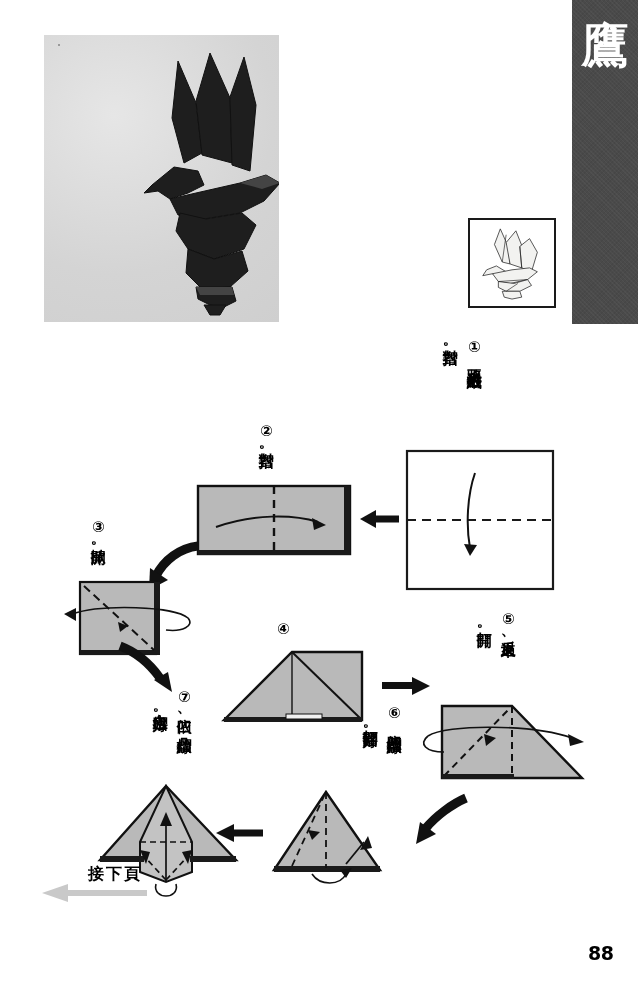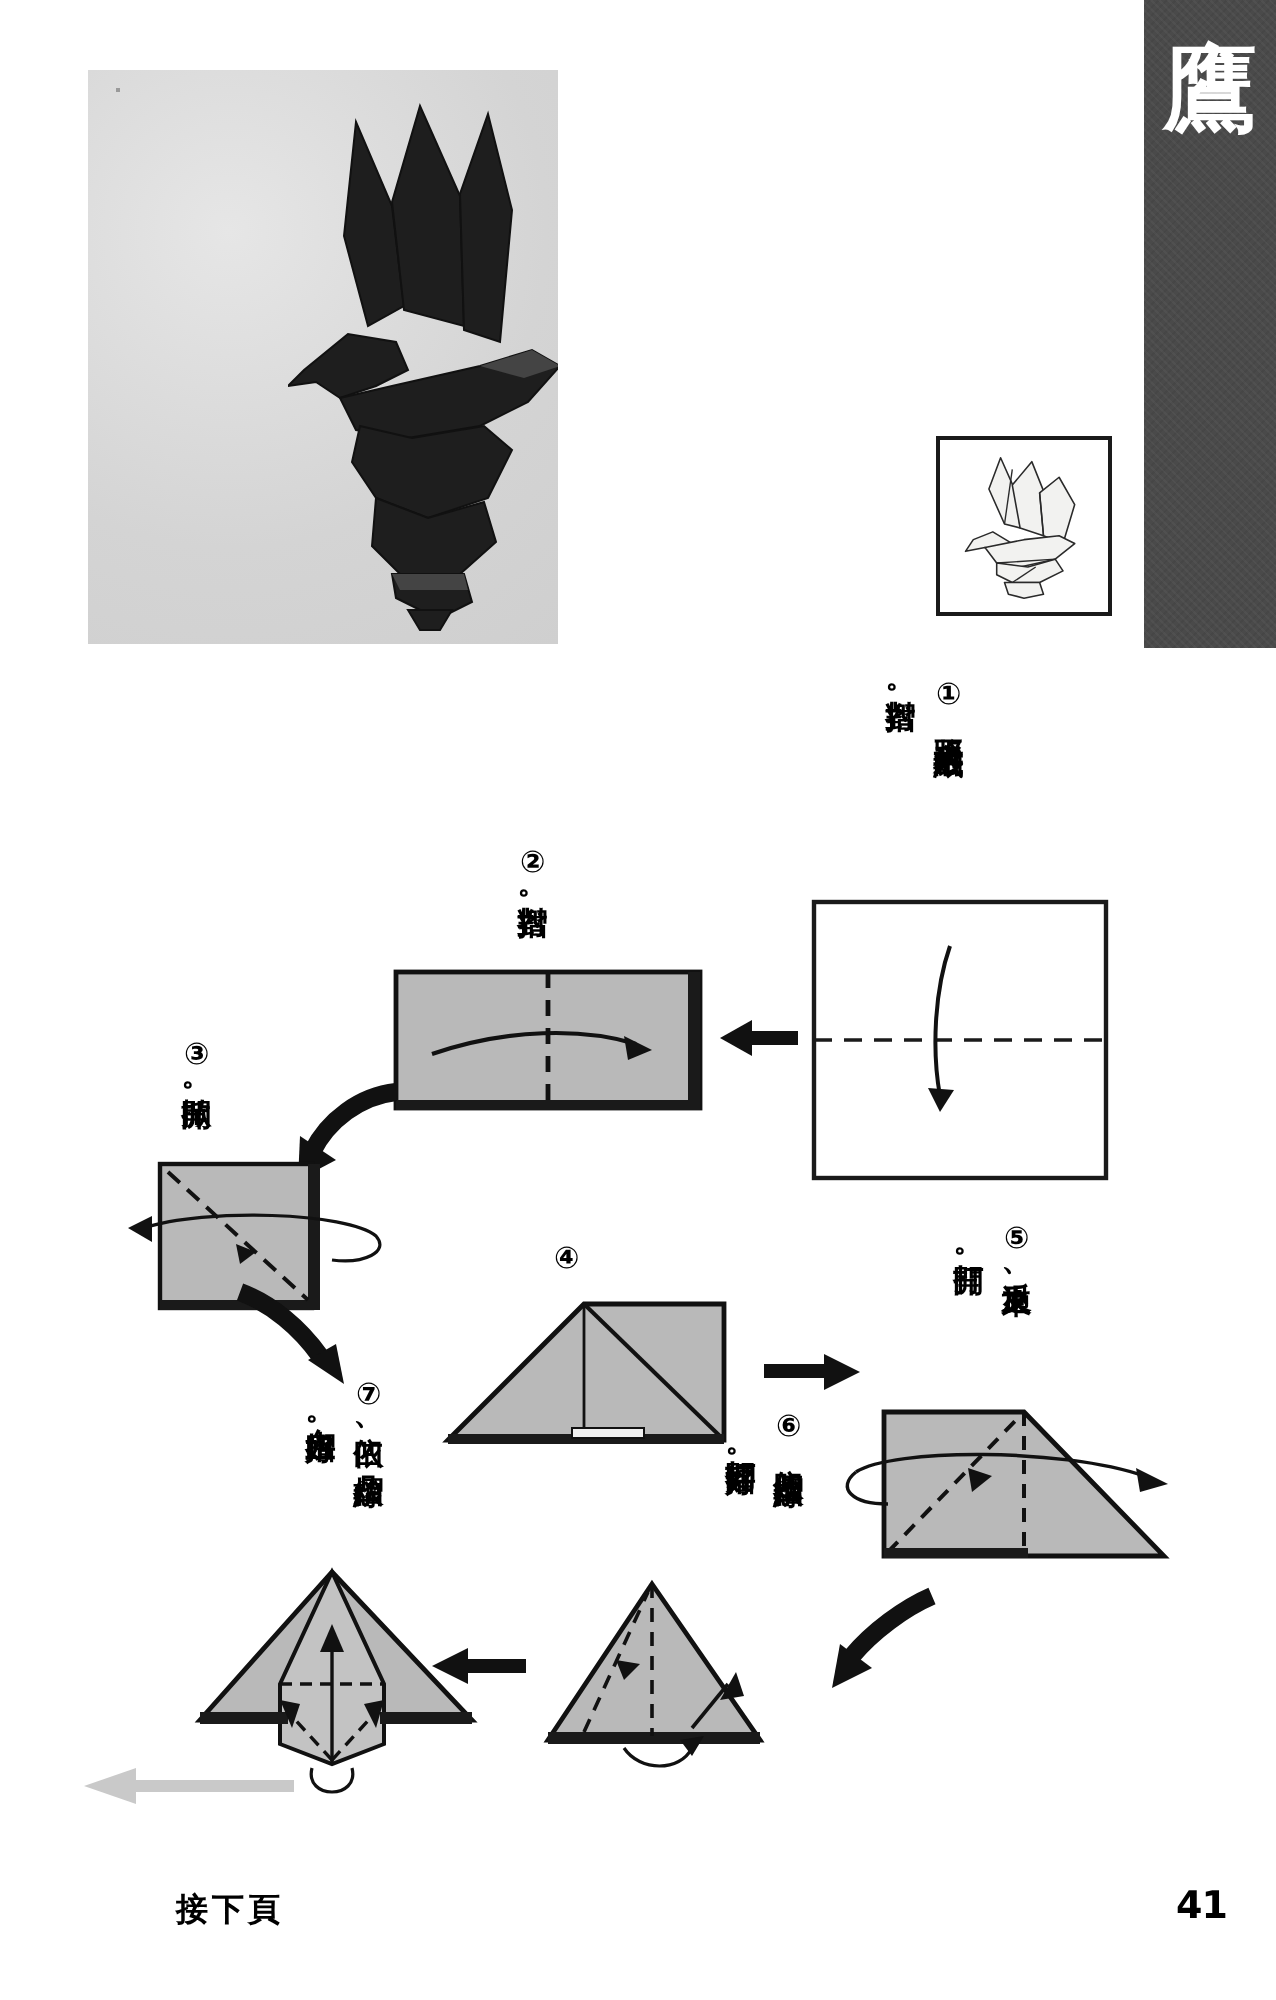--- a/index.html
+++ b/index.html
@@ -64,21 +64,21 @@
     position:absolute;font-size:15px;font-weight:700;
     font-family:"DejaVu Sans","Liberation Sans",sans-serif;
   }
 
   .fig{position:absolute;}
   .fig svg{display:block;overflow:visible;}
 
   
   #next-arrow{position:absolute;left:42px;top:884px;width:105px;height:18px;}
   #next-text{
-    position:absolute;left:88px;top:945px;
+    position:absolute;left:88px;top:864px;
     font-size:16px;font-weight:700;letter-spacing:2px;
     font-family:Liberation Serif, serif;
   }
   #pageno{
     position:absolute;left:588px;top:942px;
     font-size:19px;font-weight:700;letter-spacing:-0.5px;
     font-family:"DejaVu Sans","Liberation Sans",sans-serif;
   }
 </style>
 </head>
@@ -279,15 +279,15 @@
       </svg>
     </div>
 
   </div>
 
   <svg id="next-arrow" viewBox="0 0 105 18">
     <polygon points="0,9 26,0 26,18" fill="#c9c9c9"></polygon>
     <rect x="25" y="6" width="80" height="6" fill="#c9c9c9"></rect>
   </svg>
   <div id="next-text">接下頁</div>
-  <div id="pageno">41</div>
+  <div id="pageno">88</div>
 
 </div>
 
 </body></html>

